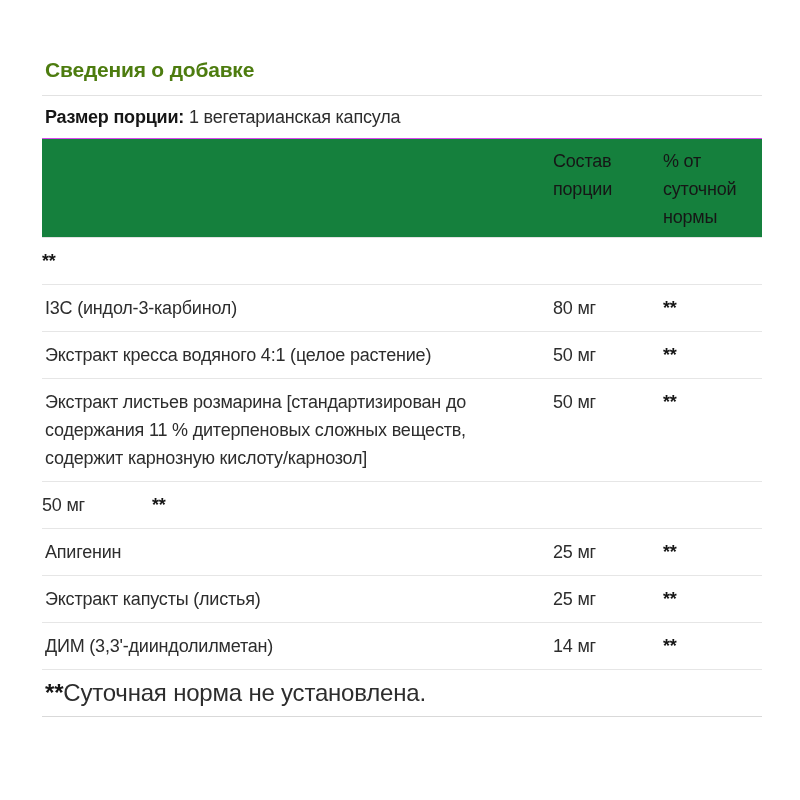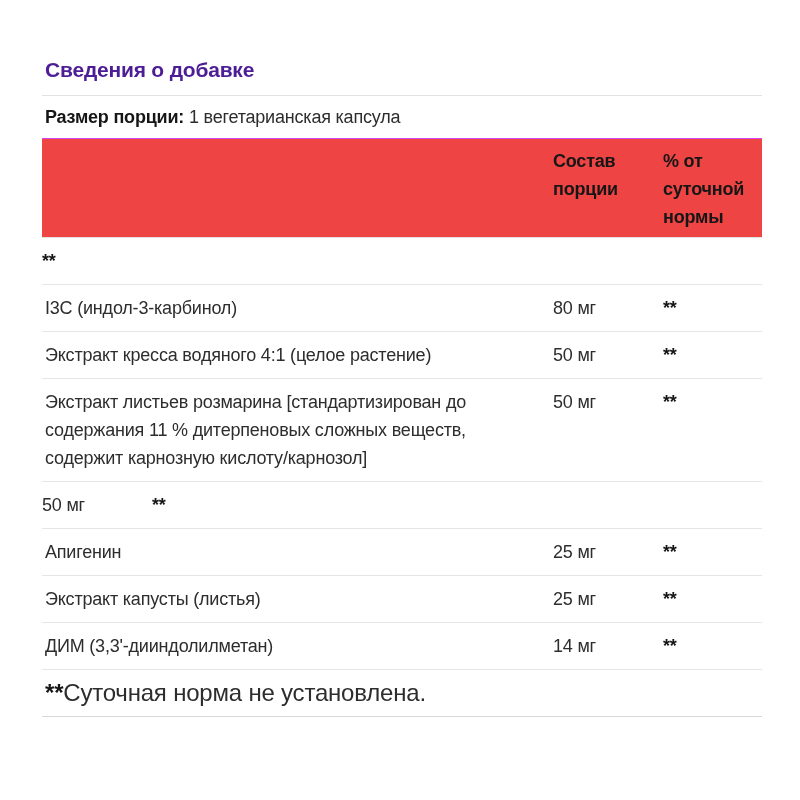--- a/index.html
+++ b/index.html
@@ -15,42 +15,42 @@
   .facts-panel {
     position: absolute;
     left: 42px;
     top: 48px;
     width: 720px;
     letter-spacing: -0.2px;
   }
   .panel-title {
     font-size: 21px;
     font-weight: bold;
-    color: #4c1d95;
+    color: #4d7c0f;
     padding: 10px 3px 13px 3px;
     border-bottom: 1px solid #e2e2e2;
   }
   .serving-row {
     font-size: 18px;
     padding: 11px 3px 10px 3px;
     border-bottom: 1px solid #d946ef;
   }
   .serving-label {
     font-weight: bold;
     color: #161616;
   }
   .serving-value {
     color: #2d2d2d;
   }
   .thead {
     display: flex;
-    background: #ef4444;
+    background: #15803d;
     border-bottom: 1px solid #e2e2e2;
     padding: 8px 0 6px 0;
-    font-weight: bold;
+    font-weight: normal;
     color: #161616;
   }
   .th, .cell {
     font-size: 18px;
     line-height: 28px;
   }
   .col-name   { width: 511px; padding-left: 3px; padding-right: 24px; box-sizing: border-box; }
   .col-amount { width: 110px; box-sizing: border-box; }
   .col-dv     { flex: 1; box-sizing: border-box; }
   .pre { white-space: pre-line; }

